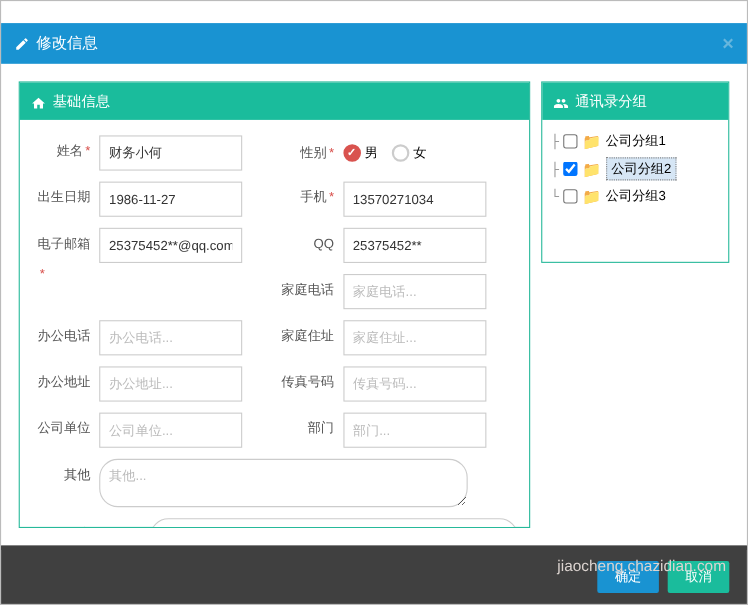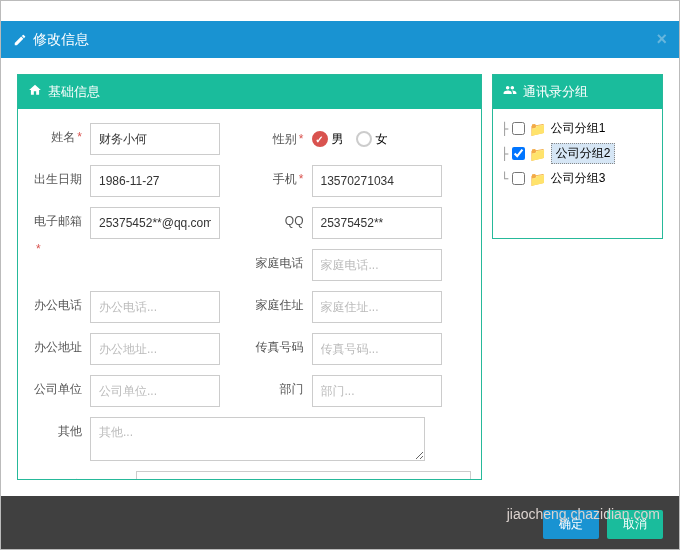--- a/index.html
+++ b/index.html
@@ -6,30 +6,30 @@
 body { font-family: "Microsoft YaHei", Arial, sans-serif; font-size: 12px; background: #f0f0f0; }
 .modal { width: 680px; height: 550px; background: #fff; border: 1px solid #bbb; box-shadow: 0 4px 20px rgba(0,0,0,0.3); display: flex; flex-direction: column; }
 .modal-header { background: #1993d2; color: #fff; padding: 8px 12px; display: flex; align-items: center; justify-content: space-between; margin-top: 20px; }
 .modal-header .title-wrap { display: flex; align-items: center; gap: 6px; }
 .modal-header .title { font-size: 14px; }
 .modal-close { color: #67b6dd; font-size: 18px; cursor: pointer; font-weight: bold; }
 .modal-body { flex: 1; padding: 16px; display: flex; gap: 10px; overflow: hidden; }
 .panel { border: 1px solid #26b99a; display: flex; flex-direction: column; }
 .panel-left { flex: 1; }
 .panel-right { width: 200px; height: 165px; }
-.panel-header { background: #1abc9c; color: #fff; padding: 8px 10px; display: flex; align-items: flex-start; gap: 6px; font-size: 13px; }
+.panel-header { background: #1abc9c; color: #fff; padding: 8px 10px; display: flex; align-items: flex-end; gap: 6px; font-size: 13px; }
 .panel-body { padding: 14px 10px; flex: 1; overflow: auto; }
 .form-row { display: flex; margin-bottom: 10px; align-items: center; }
 .form-group { display: flex; align-items: flex-start; flex: 1; }
 .form-label { width: 62px; text-align: right; padding-right: 8px; color: #555; line-height: 28px; position: relative; }
 .required { color: #d9534f; margin-left: 2px; }
 .required-below { position: absolute; left: 8px; top: 28px; color: #d9534f; }
 .form-control { height: 32px; border: 1px solid #ccc; padding: 0 8px; font-size: 12px; color: #333; width: 130px; font-family: inherit; }
 .form-control::placeholder { color: #bbb; }
-.form-control-wide { width: 335px; }
+.form-control-wide { width: 335px; border-radius: 17px; }
 textarea.form-control { height: 44px; padding: 6px 8px; resize: vertical; }
 .radio-group { display: flex; align-items: center; gap: 12px; height: 28px; }
 .radio-item { display: flex; align-items: center; gap: 4px; cursor: pointer; }
 .radio-circle { width: 16px; height: 16px; border: 2px solid #ccc; border-radius: 50%; display: flex; align-items: center; justify-content: center; }
 .radio-circle.checked { border-color: #d9534f; background: #d9534f; }
 .radio-circle.checked::after { content: "✓"; color: #fff; font-size: 10px; font-weight: bold; }
 .tree { list-style: none; }
 .tree li { display: flex; align-items: center; gap: 4px; padding: 3px 0; }
 .tree-connector { color: #999; font-family: monospace; }
 .tree-checkbox { width: 13px; height: 13px; cursor: pointer; }

